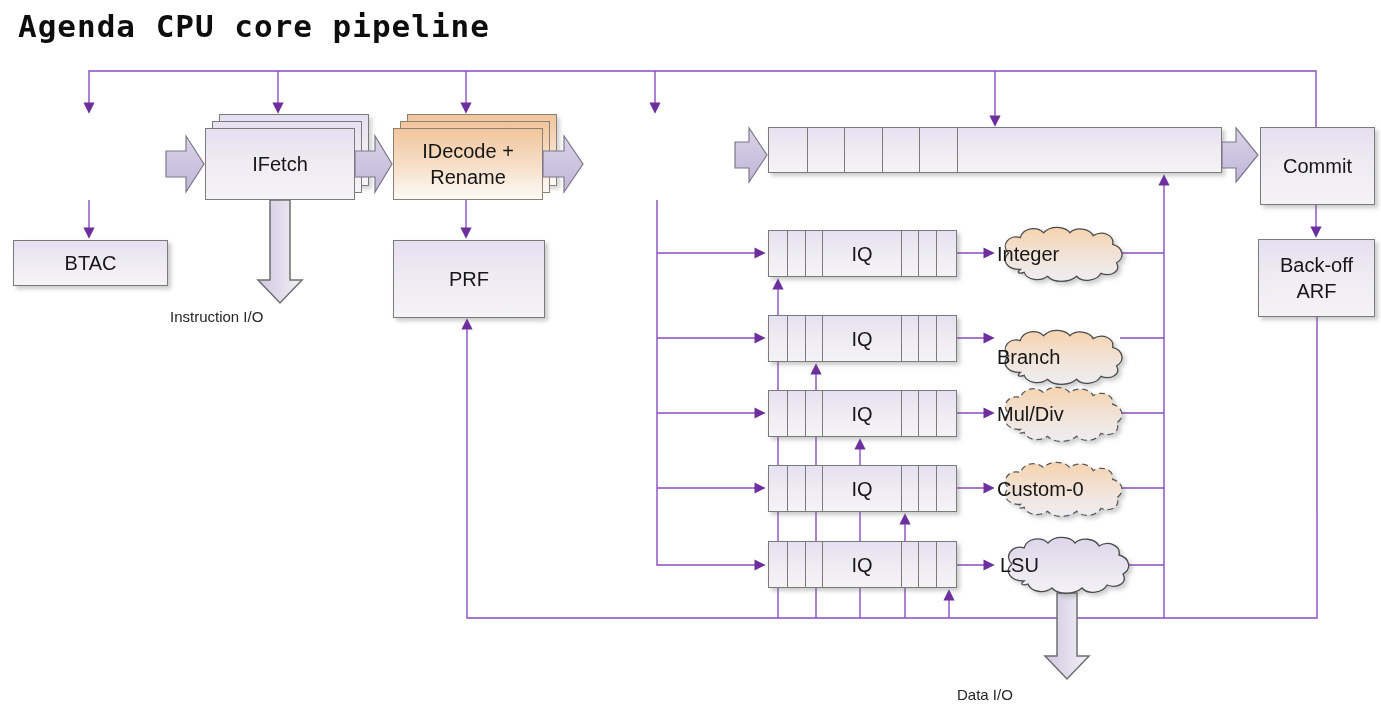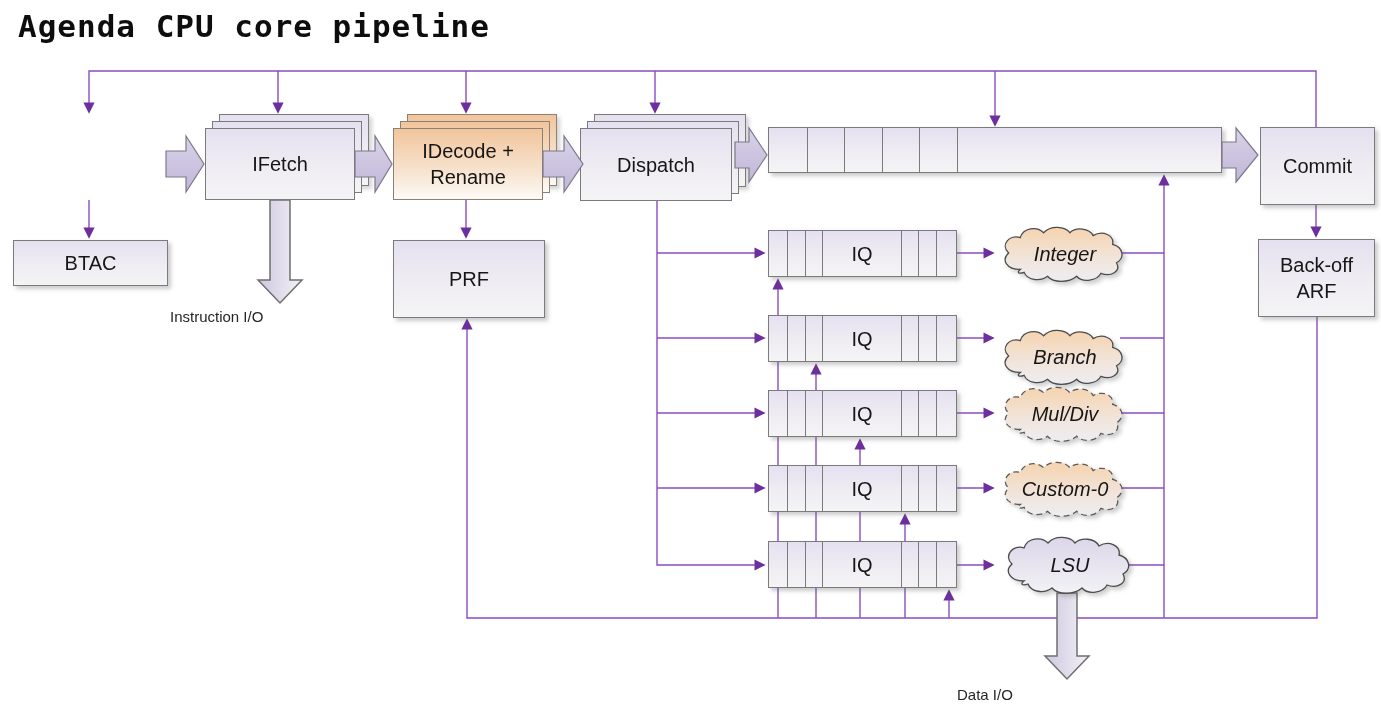--- a/index.html
+++ b/index.html
@@ -21,21 +21,21 @@
   .stack .main{display:flex;align-items:center;justify-content:center;flex-direction:column;}
   .stack.orange .lyr{background:linear-gradient(180deg,#f1c59c 0%,#f7e3cf 60%,#fdfaf6 100%);
          border-color:#8d8074;}
   .lbl{font-size:20px;color:#161616;line-height:1.3;text-align:center;}
   .qbox{position:absolute;z-index:2;display:flex;border:1px solid #7b7b7b;
         background:linear-gradient(180deg,#e5e0f0 0%,#efedf3 55%,#f4f3f5 100%);
         box-shadow:3px 3px 4px rgba(110,110,110,.35);box-sizing:border-box;}
   .cell{border-right:1px solid #7b7b7b;height:100%;box-sizing:border-box;
         display:flex;align-items:center;justify-content:center;}
   .cell:last-child{border-right:none;}
-  .cloud{position:absolute;z-index:2;display:flex;align-items:center;justify-content:center;font-style:italic;}
+  .cloud{position:absolute;z-index:2;display:flex;align-items:center;}
   .cloud svg{position:absolute;inset:0;width:100%;height:100%;overflow:visible;
              filter:drop-shadow(3px 3px 2px rgba(90,90,90,.30));}
   .cloud span{position:relative;font-size:20px;color:#161616;}
   .cloud path{stroke:#4c4c4c;stroke-width:1.3;}
   .cloud.dashed path{stroke-dasharray:6 4;stroke:#5a5a5a;}
   .iolabel{position:absolute;z-index:2;width:220px;text-align:left;font-size:15px;color:#262626;}
 </style>
 </head>
 <body>
 
@@ -108,27 +108,20 @@
 
   <div class="node stack orange" style="left:393px;top:128px;width:150px;height:72px">
     <div class="lyr l2"></div>
     <div class="lyr l1"></div>
     <div class="lyr main">
       <span class="lbl">IDecode +</span>
       <span class="lbl">Rename</span>
     </div>
   </div>
 
-  <div class="node stack" style="left:580px;top:128px;width:152px;height:73px">
-    <div class="lyr l2"></div>
-    <div class="lyr l1"></div>
-    <div class="lyr main">
-        <span class="lbl">Dispatch</span>
-      </div>
-  </div>
 
   <div class="qbox" style="left:768px;top:127px;width:454px;height:46px">
     <div class="cell" style="width:39px"></div>
     <div class="cell" style="width:37px"></div>
     <div class="cell" style="width:38px"></div>
     <div class="cell" style="width:37px"></div>
     <div class="cell" style="width:38px"></div>
     <div class="cell" style="width:39px"></div>
   </div>
 

